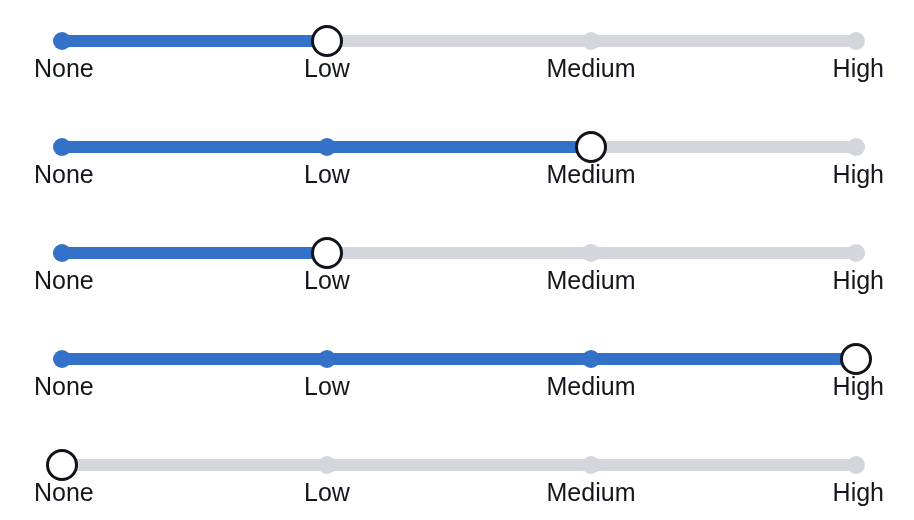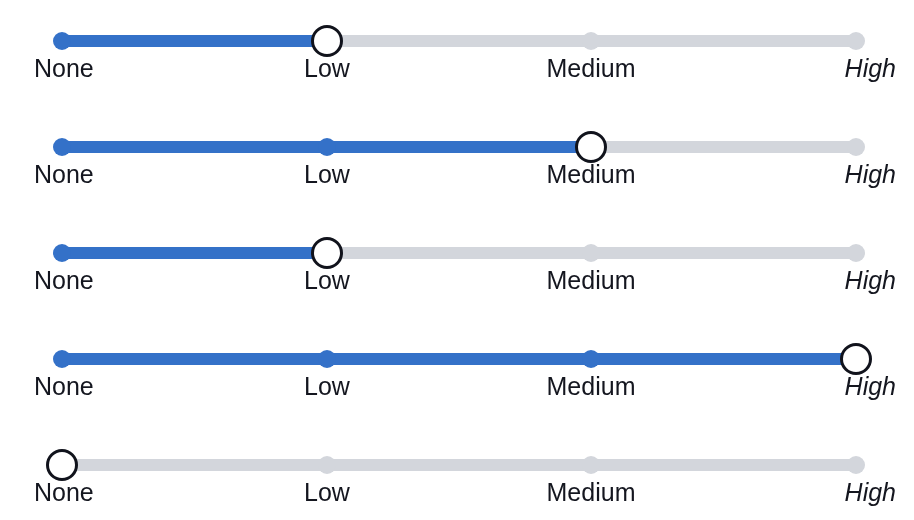--- a/index.html
+++ b/index.html
@@ -84,21 +84,21 @@
     position: absolute;
     top: 0;
     font-size: 25px;
     line-height: 32px;
     color: #14161f;
     white-space: nowrap;
     letter-spacing: 0px;
   }
   .tick-label.align-start  { transform: translateX(-28px); }
   .tick-label.align-center { transform: translateX(-50%); }
-  .tick-label.align-end    { transform: translateX(-100%); margin-left: 40px; font-style: italic; }
+  .tick-label.align-end    { transform: translateX(-100%); margin-left: 28px; }
 </style>
 </head>
 <body>
 
 <div id="slider-stack">
     <div class="slider-row" style="top: 0px;">
       <div class="slider-track-area">
         <div class="track-base" style="left: 62px; width: 794px;"></div>
         <div class="track-fill" style="left: 62px; width: 265px;"></div>
         <div class="tick-dot filled" style="left: 62px;"></div>

